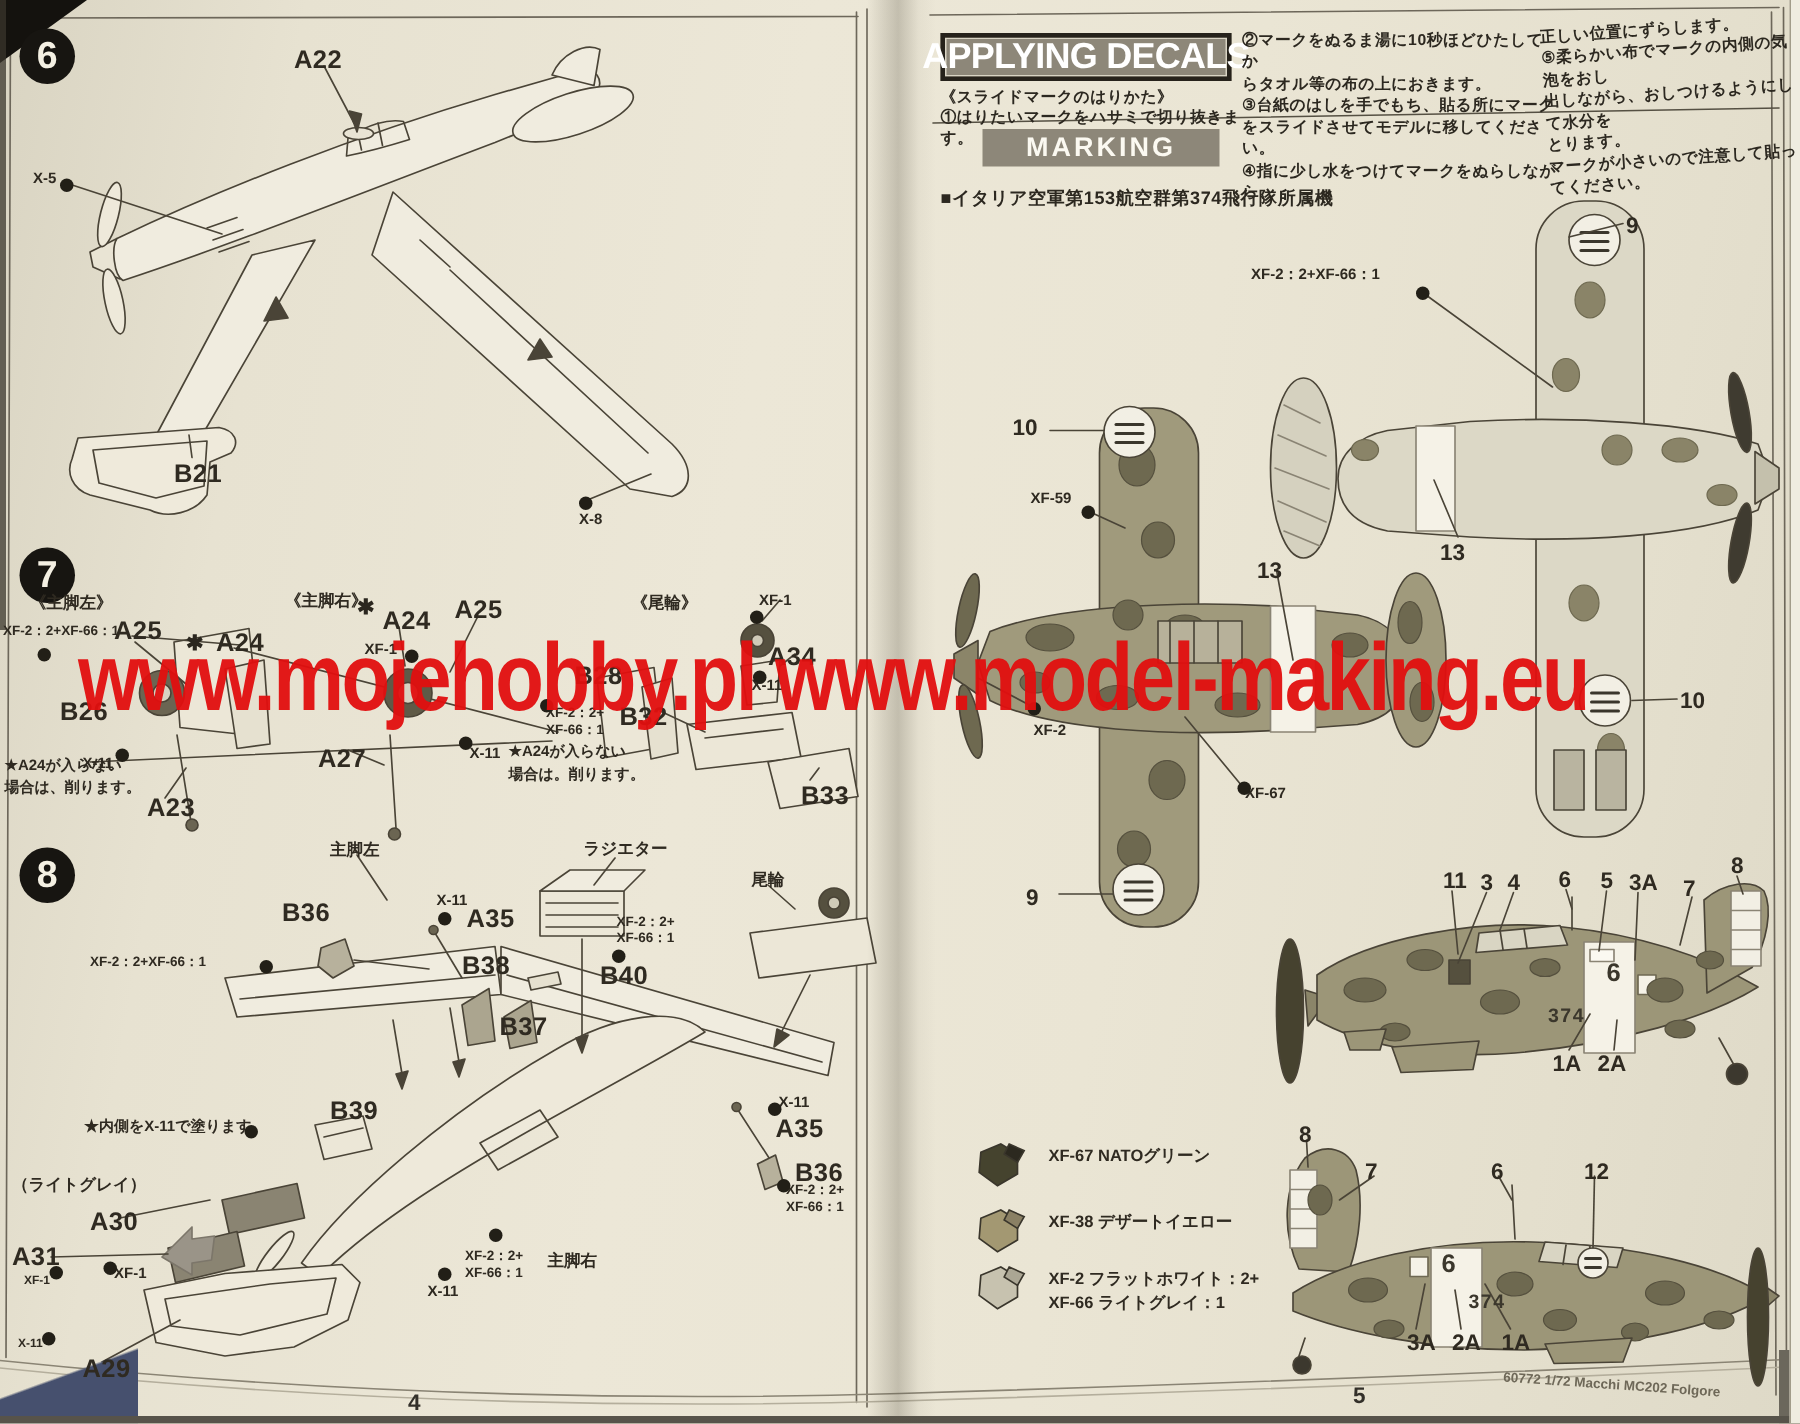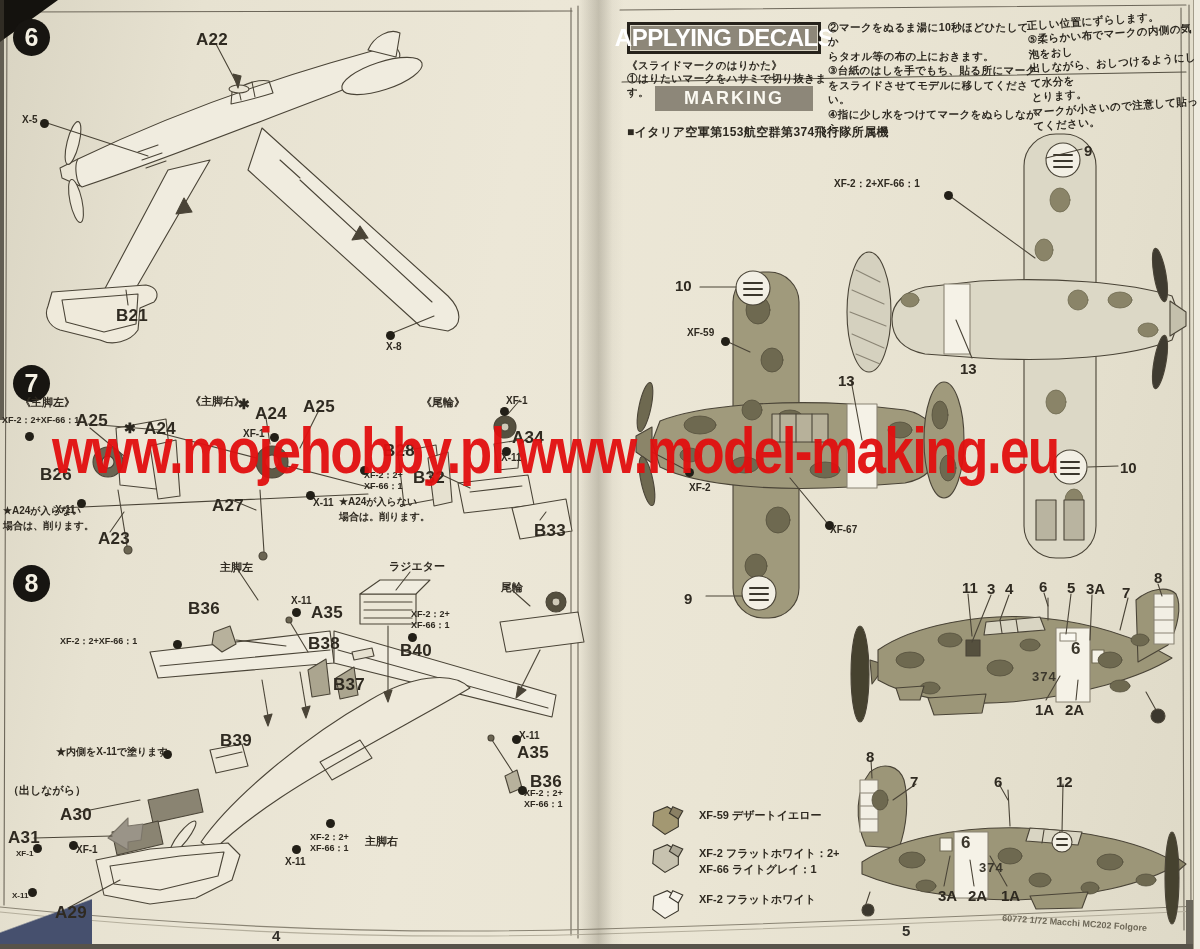--- a/index.html
+++ b/index.html
@@ -424,21 +424,21 @@
       <span class="callout lg" style="left: 311px; top: 603px;">A35</span>
       <span class="callout tiny" style="left: 60px; top: 636px;">XF-2：2+XF-66：1</span>
       <span class="callout lg" style="left: 308px; top: 634px;">B38</span>
       <span class="callout lg" style="left: 333px; top: 675px;">B37</span>
       <span class="callout lg" style="left: 400px; top: 641px;">B40</span>
       <span class="callout tiny" style="left: 411px; top: 609px;">XF-2：2+
 XF-66：1</span>
       <span class="callout jp" style="left: 501px; top: 581px;">尾輪</span>
       <span class="callout note" style="left: 56px; top: 744px;">★内側をX-11で塗ります。</span>
       <span class="callout lg" style="left: 178px; top: 731px; margin-left: 42px;">B39</span>
-      <span class="callout jp" style="left: 8px; top: 784px;">（出しながら）</span>
+      <span class="callout jp" style="left: 8px; top: 784px;">（ライトグレイ）</span>
       <span class="callout lg" style="left: 60px; top: 805px;">A30</span>
       <span class="callout lg" style="left: 8px; top: 828px;">A31</span>
       <span class="callout xtiny" style="left: 16px; top: 849px;">XF-1</span>
       <span class="callout sm" style="left: 76px; top: 844px;">XF-1</span>
       <span class="callout xtiny" style="left: 12px; top: 891px;">X-11</span>
       <span class="callout lg" style="left: 55px; top: 903px;">A29</span>
       <span class="callout sm" style="left: 285px; top: 856px;">X-11</span>
       <span class="callout tiny" style="left: 310px; top: 832px;">XF-2：2+
 XF-66：1</span>
       <span class="callout jp" style="left: 365px; top: 835px;">主脚右</span>
@@ -525,41 +525,41 @@
 ⑤柔らかい布でマークの内側の気泡をおし
 出しながら、おしつけるようにして水分を
 とります。
 マークが小さいので注意して貼ってください。</span></div>
 
   <div class="marking-box">
     <span>MARKING</span>
   </div>
   <div class="jptext" style="left:627px;top:124px;font-size:12px;font-weight:700"><span>■イタリア空軍第153航空群第374飛行隊所属機</span></div>
 
+  <div class="legend-item" style="left:645px;top:756px">
+    <svg width="40" height="40" viewBox="0 0 36 34">
+      <path d="M8,10 L20,5 L30,11 L30,23 L18,30 L7,22 Z" stroke="#3a362c" fill="#45432e"></path>
+      <path d="M25,5 L34,9 L30,16 L22,11 Z" fill="#2c291f" stroke="#3a362c"></path>
+    </svg>
+    <span class="legend-label">XF-67 NATOグリーン</span>
+  </div>
   <div class="legend-item" style="left:645px;top:800px">
     <svg width="40" height="40" viewBox="0 0 36 34">
       <path d="M8,10 L20,5 L30,11 L30,23 L18,30 L7,22 Z" stroke="#3a362c" fill="#a39872"></path>
       <path d="M25,5 L34,9 L30,16 L22,11 Z" fill="#8a8064" stroke="#3a362c"></path>
     </svg>
-    <span class="legend-label">XF-59 デザートイエロー</span>
+    <span class="legend-label">XF-38 デザートイエロー</span>
   </div>
   <div class="legend-item" style="left:645px;top:838px">
     <svg width="40" height="40" viewBox="0 0 36 34">
       <path d="M8,10 L20,5 L30,11 L30,23 L18,30 L7,22 Z" stroke="#3a362c" fill="#c7c2af"></path>
       <path d="M25,5 L34,9 L30,16 L22,11 Z" fill="#aba694" stroke="#3a362c"></path>
     </svg>
     <span class="legend-label">XF-2 フラットホワイト：2+
 XF-66 ライトグレイ：1</span>
   </div>
-  <div class="legend-item" style="left:645px;top:884px">
-    <svg width="40" height="40" viewBox="0 0 36 34">
-      <path d="M8,10 L20,5 L30,11 L30,23 L18,30 L7,22 Z" stroke="#3a362c" fill="#f5f2e8"></path>
-      <path d="M25,5 L34,9 L30,16 L22,11 Z" fill="#f5f2e8" stroke="#3a362c"></path>
-    </svg>
-    <span class="legend-label">XF-2 フラットホワイト</span>
-  </div>
 
   <div class="pgnum" style="left:272px;top:927px"><span>4</span></div>
   <div class="pgnum" style="left:902px;top:922px"><span>5</span></div>
   <div class="footer"><span>60772  1/72 Macchi MC202 Folgore</span></div>
 
   <div class="watermark"><span>www.mojehobby.pl www.model-making.eu</span></div>
 </div>
 
 </body></html>

